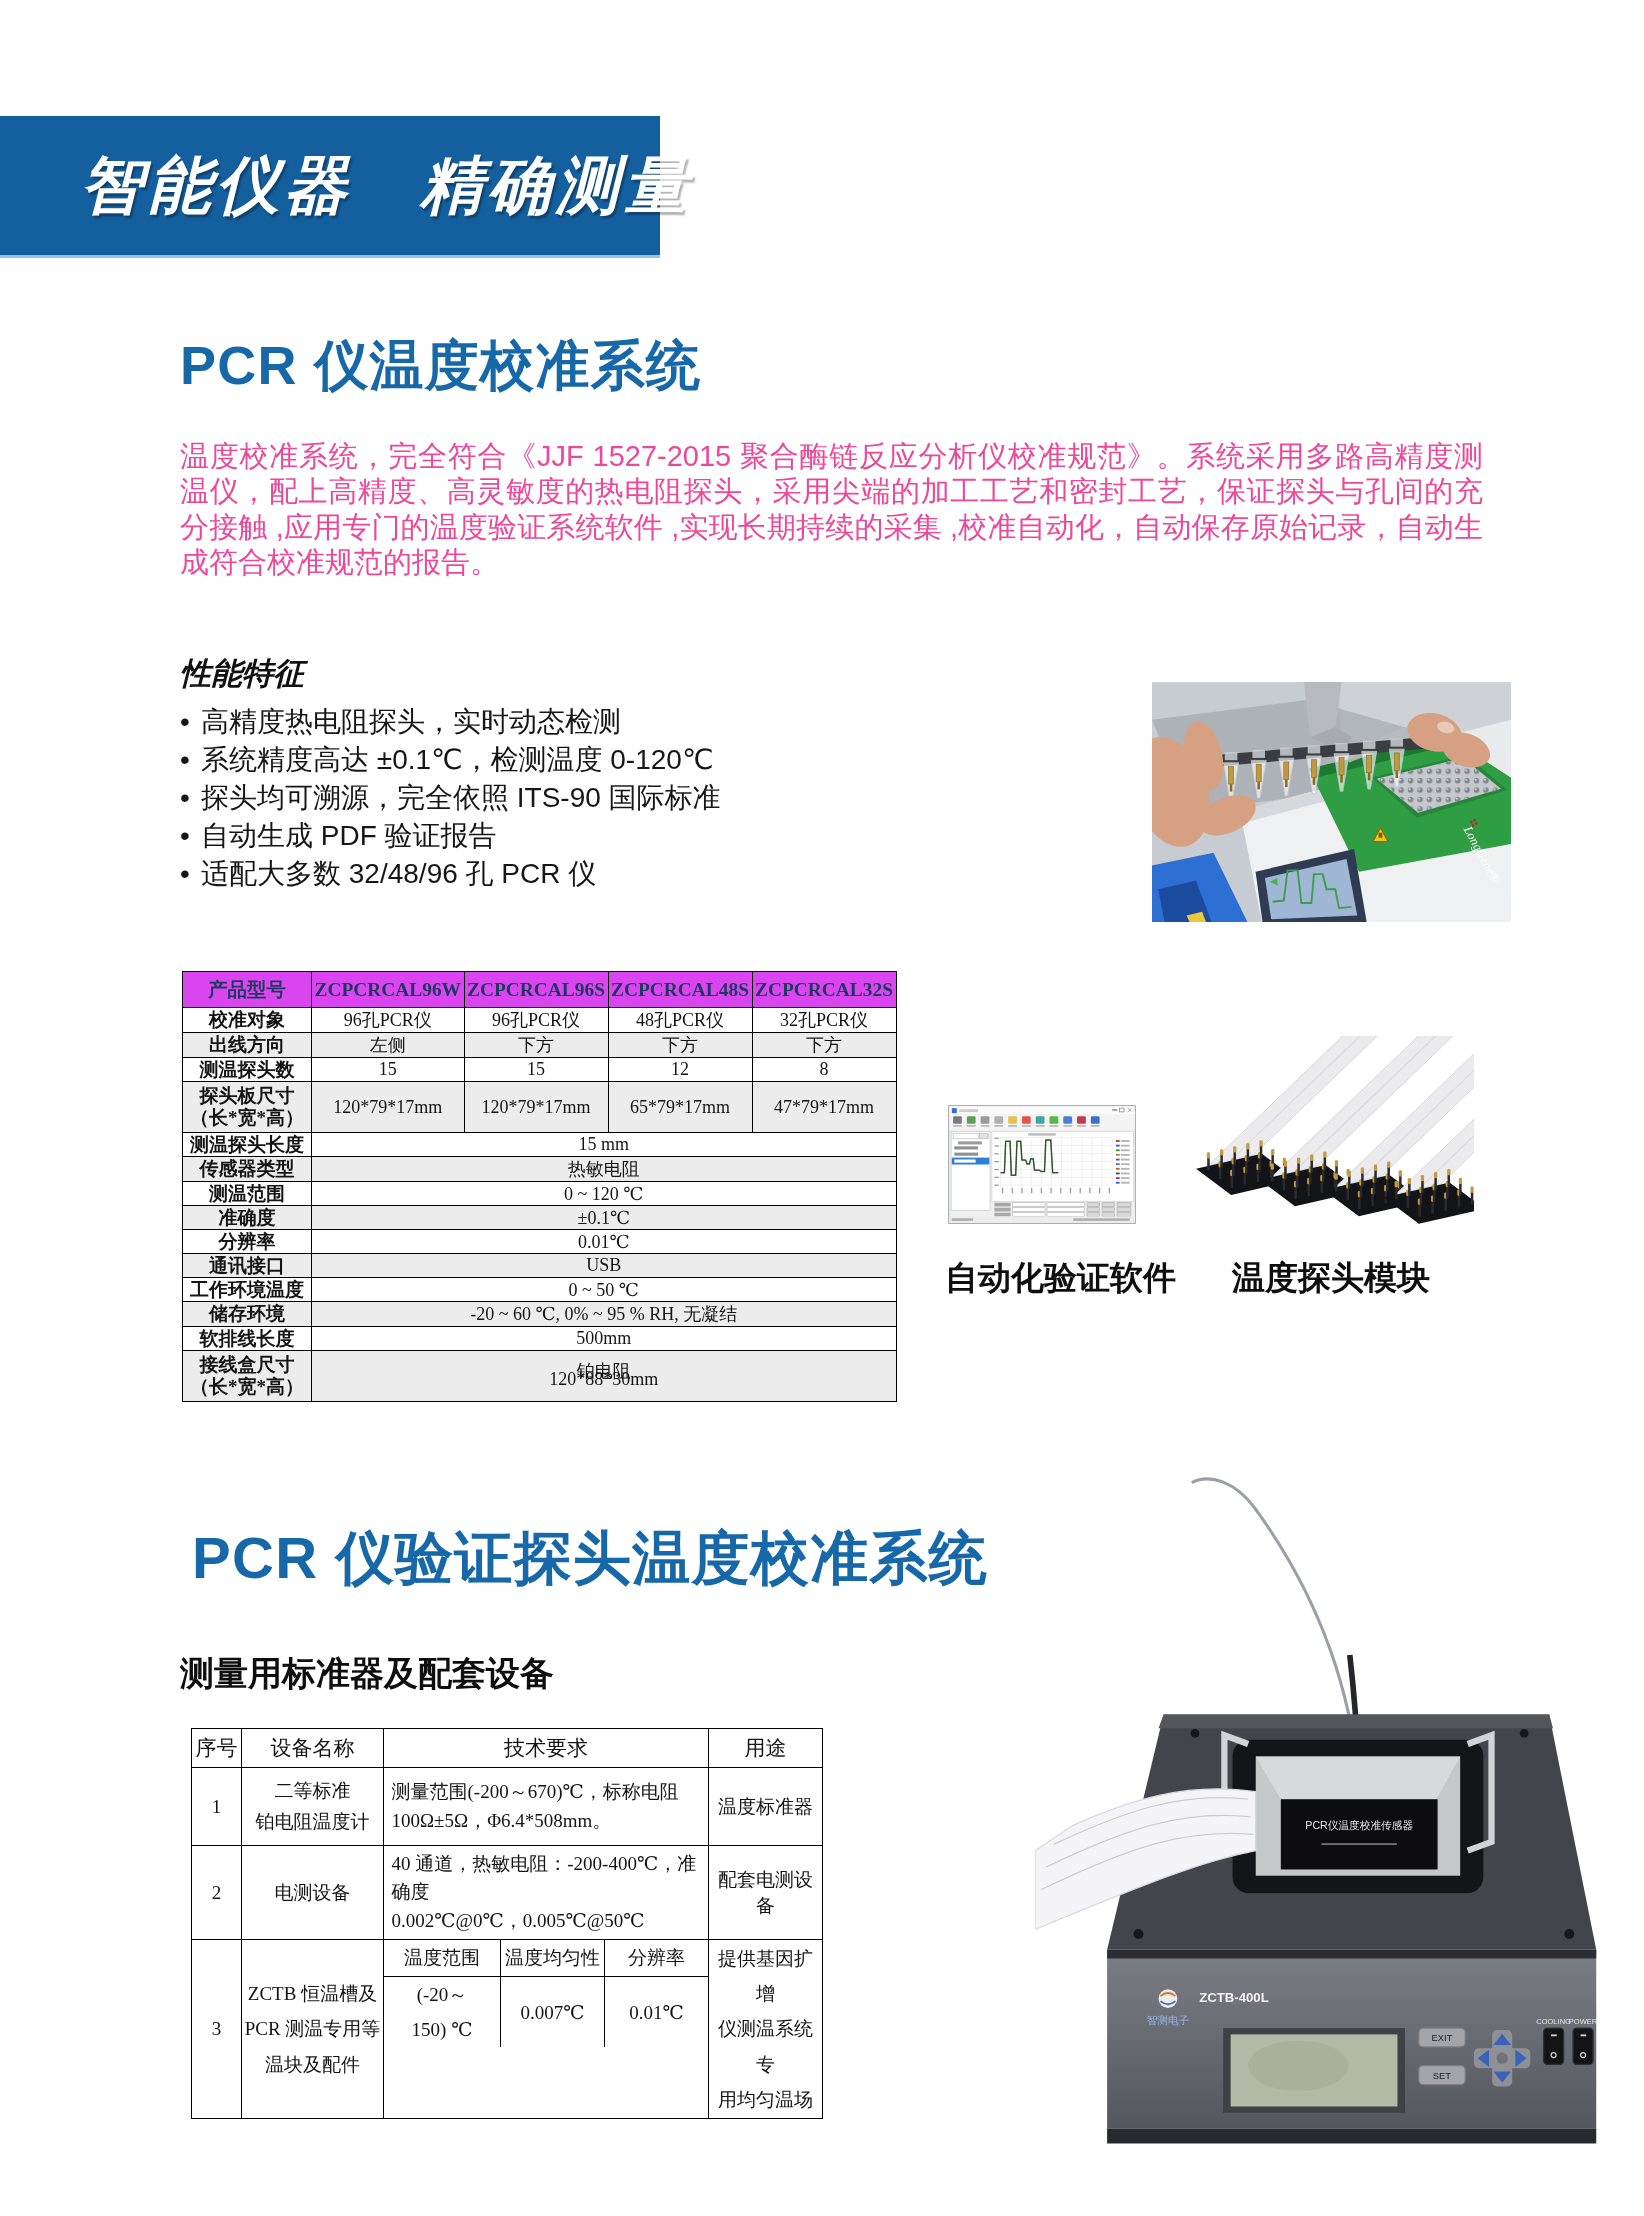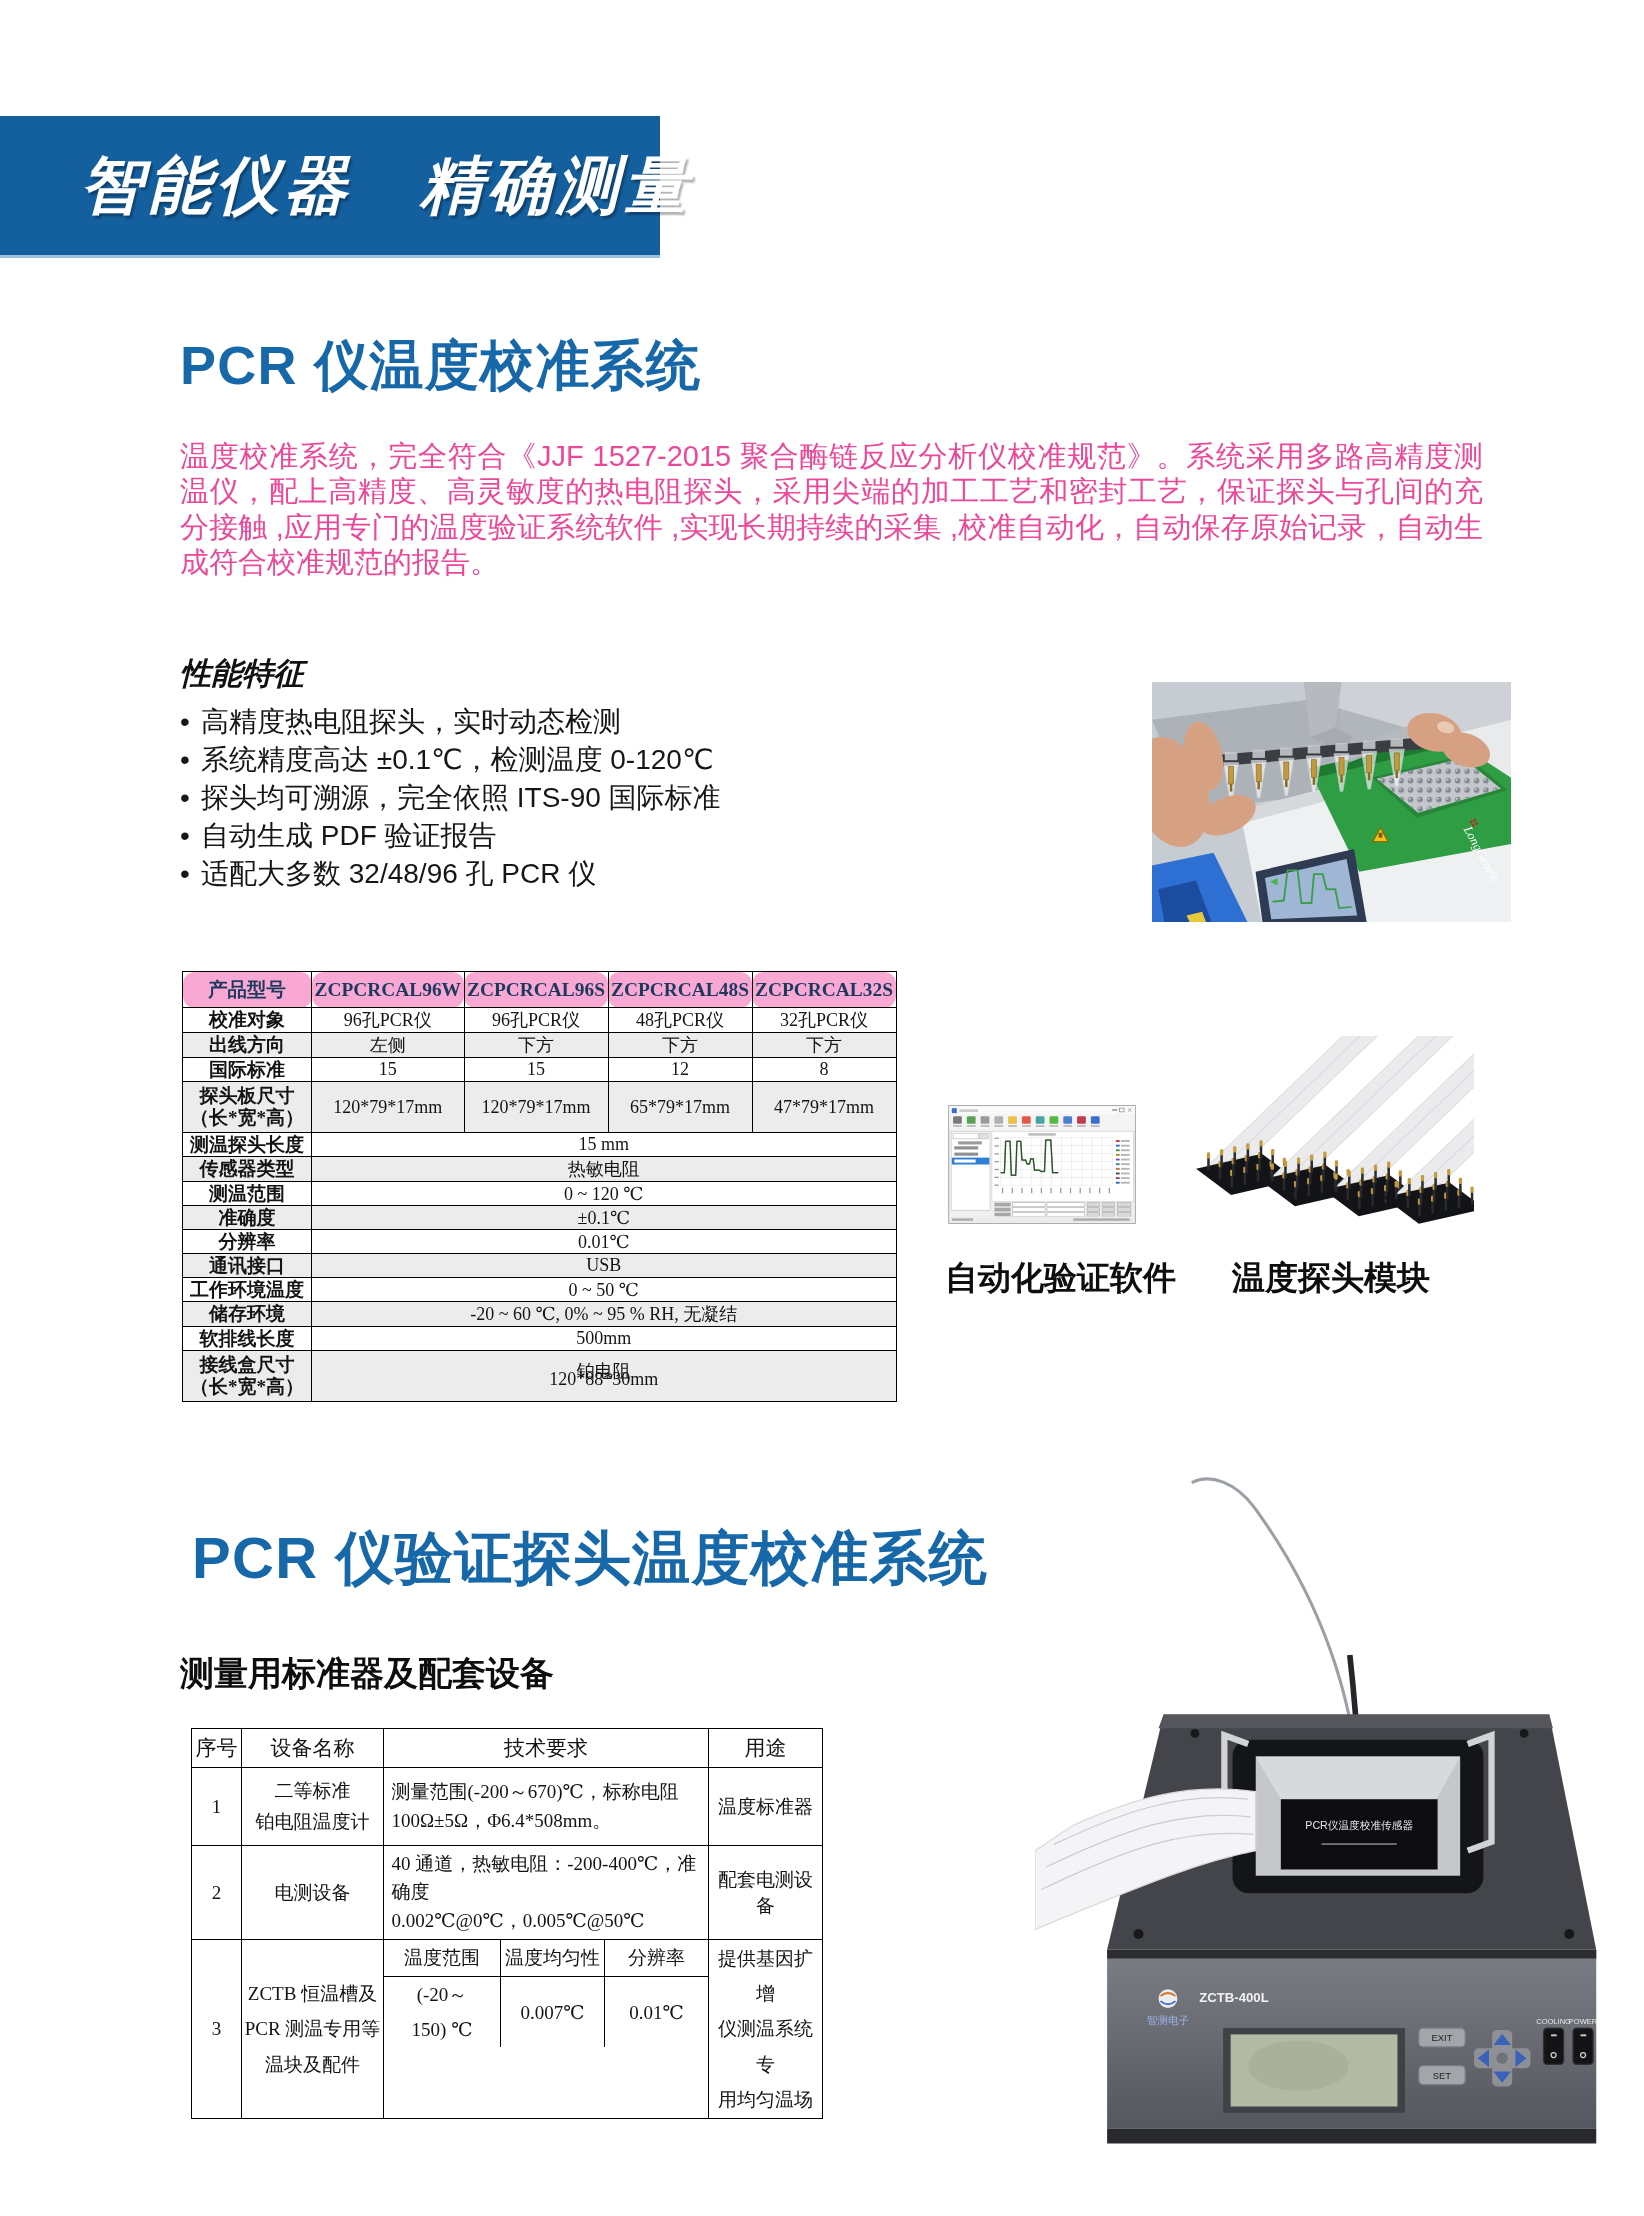--- a/index.html
+++ b/index.html
@@ -30,21 +30,21 @@
   .caption{position:absolute;font-size:33px;font-weight:700;color:#0e0e0e;text-align:center;white-space:nowrap;}
   #cap-soft{left:935px;top:1256px;width:251px;}
   #cap-probe{left:1218px;top:1256px;width:226px;}
 
   
   #spec-table{position:absolute;left:182px;top:971px;border-collapse:collapse;background:#fff;
               font-family:"Liberation Serif","DejaVu Serif",serif;table-layout:fixed;}
   #spec-table th,#spec-table td{border:1.3px solid #000;border-top-width:1.9px;border-bottom-width:1.9px;
               text-align:center;vertical-align:middle;padding:0 2.5px;overflow:hidden;}
   #spec-table thead tr{height:36px;}
-  #spec-table thead th{background:#f9a8d4;color:#1d3a5e;font-size:19.4px;font-weight:700;border-radius:12px;}
+  #spec-table thead th{background:#d946ef;color:#1d3a5e;font-size:19.4px;font-weight:700;}
   #spec-table tbody tr{height:24px;}
   #spec-table tbody tr.tall{height:51px;}
   #spec-table tbody th{font-size:19px;font-weight:700;white-space:pre-line;line-height:1.15;}
   #spec-table tbody td{font-size:18px;font-weight:400;}
   #spec-table tbody tr:nth-child(even) th,#spec-table tbody tr:nth-child(even) td{background:#ececec;}
   #spec-table .ovl{display:block;line-height:16.3px;margin-bottom:-10px;}
   #spec-table .ovl2{display:block;line-height:19px;}
 
   
   #title2{position:absolute;left:192px;top:1520px;font-size:58px;font-weight:700;color:#1768a8;letter-spacing:1.3px;white-space:nowrap;}
@@ -211,21 +211,21 @@
           <td>32孔PCR仪</td>
         </tr>
         <tr>
           <th>出线方向</th>
           <td>左侧</td>
           <td>下方</td>
           <td>下方</td>
           <td>下方</td>
         </tr>
         <tr>
-          <th>国际标准</th>
+          <th>测温探头数</th>
           <td>15</td>
           <td>15</td>
           <td>12</td>
           <td>8</td>
         </tr>
         <tr class="tall">
           <th>探头板尺寸
 （长*宽*高）</th>
           <td>120*79*17mm</td>
           <td>120*79*17mm</td>

